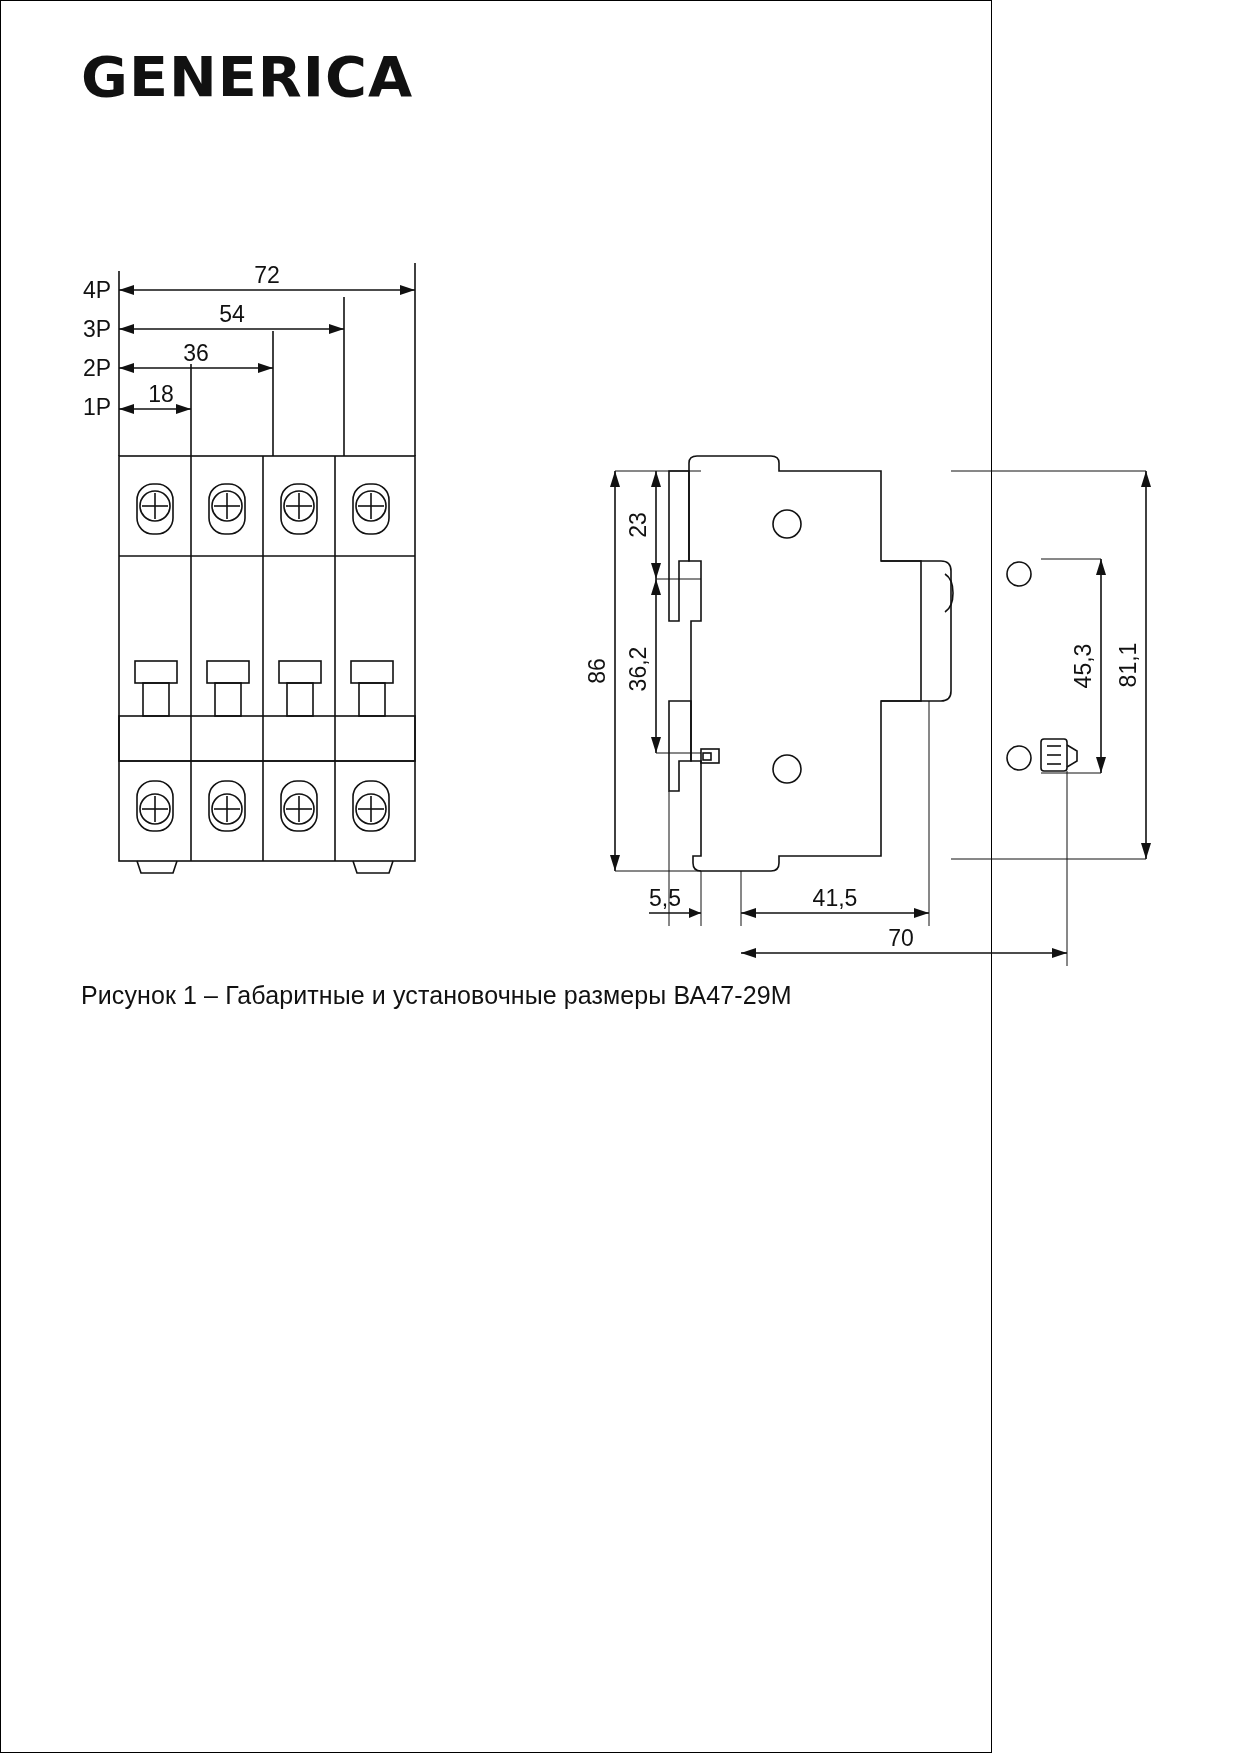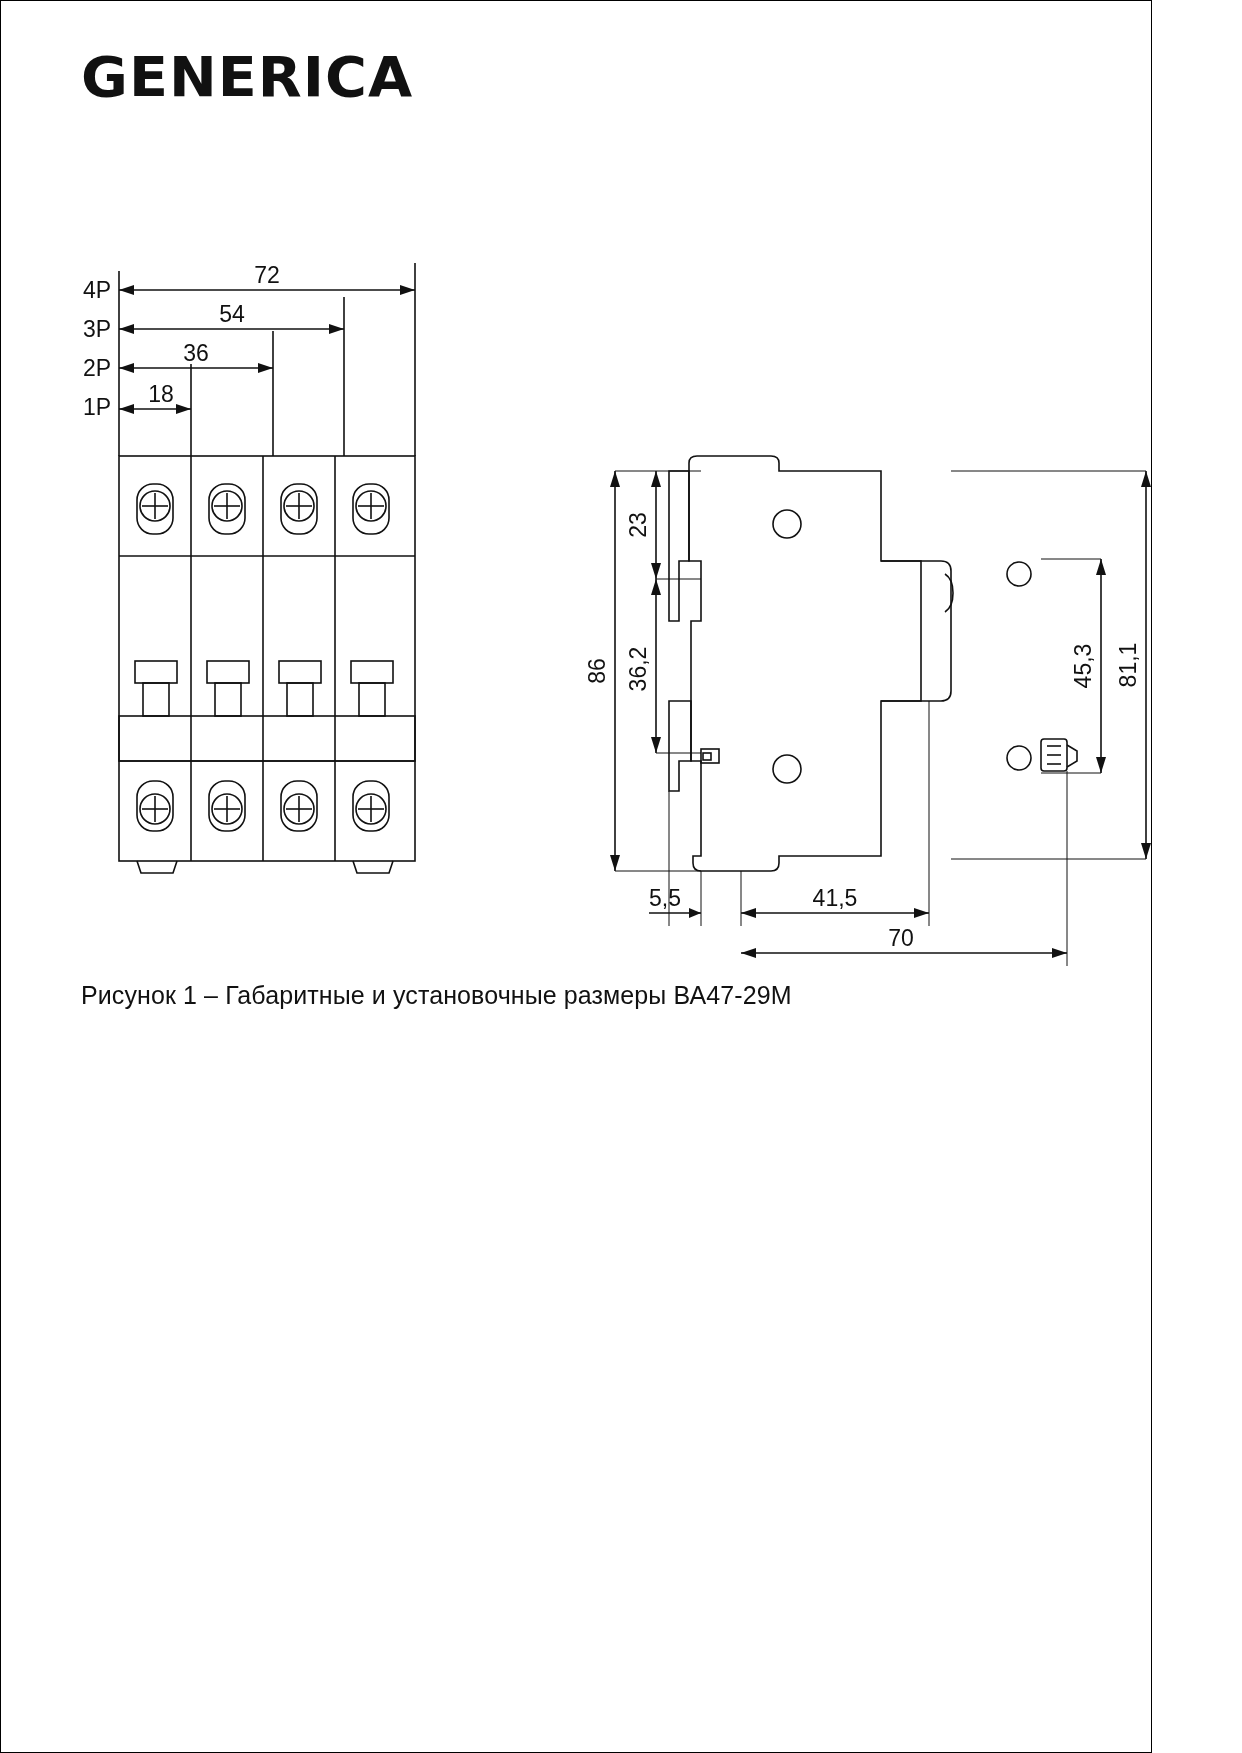--- a/index.html
+++ b/index.html
@@ -11,21 +11,21 @@
     width: 1242px;
     height: 1753px;
     font-family: "Liberation Sans", sans-serif;
     color: #1a1a1a;
     position: relative;
     overflow: hidden;
   }
   .page {
     position: absolute;
     left: 0; top: 0;
-    width: 1152px;
+    width: 992px;
     height: 1753px;
     border: 1px solid #000;
     box-sizing: border-box;
     background: #fff;
   }
   .logo {
     position: absolute;
     left: 80px;
     top: 48px;
     font-family: "DejaVu Sans", sans-serif;

